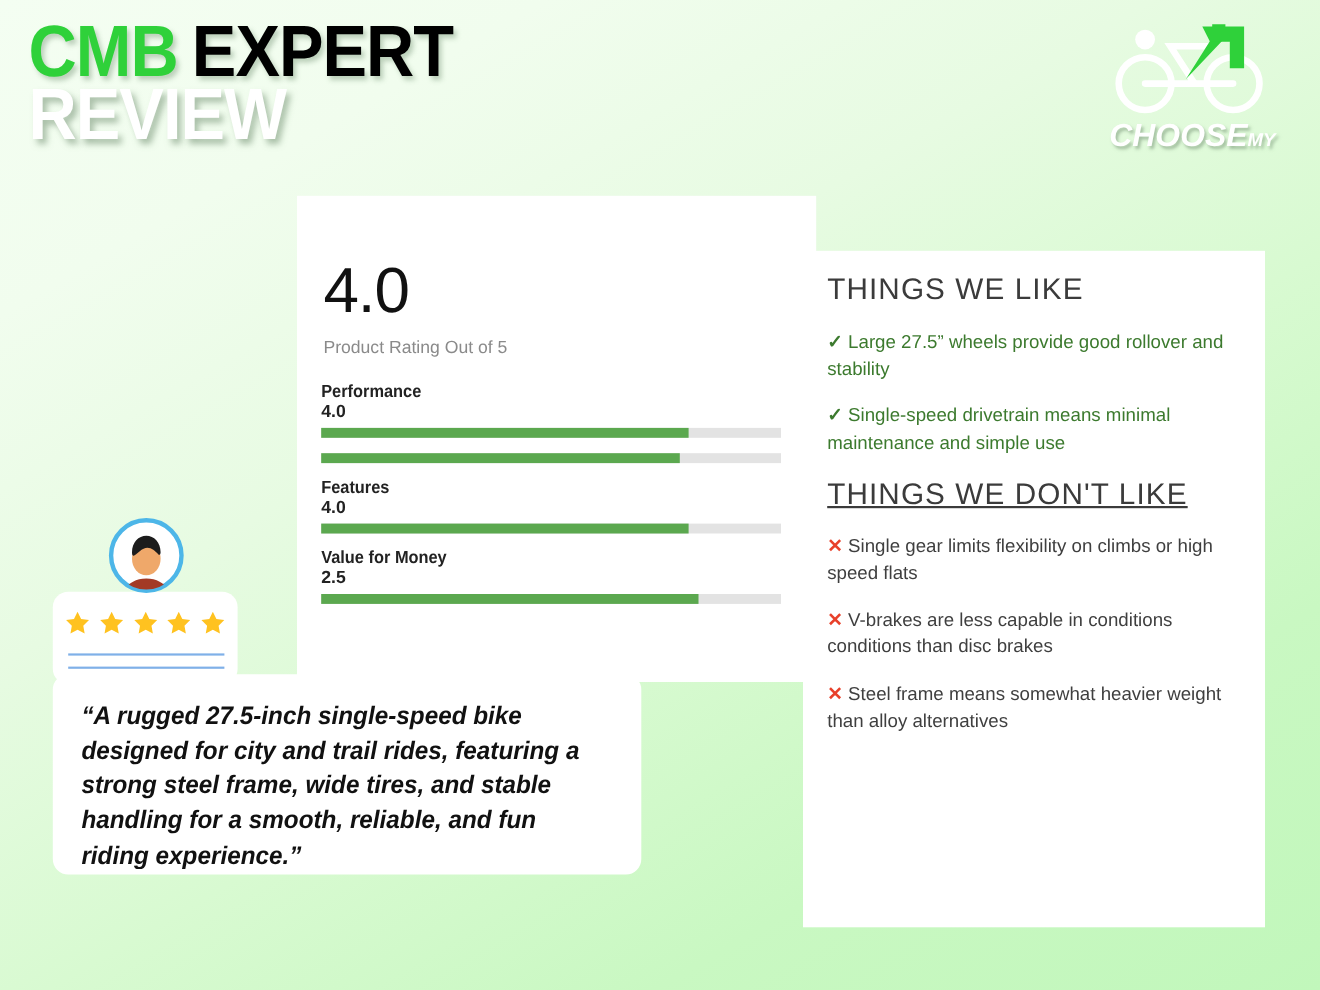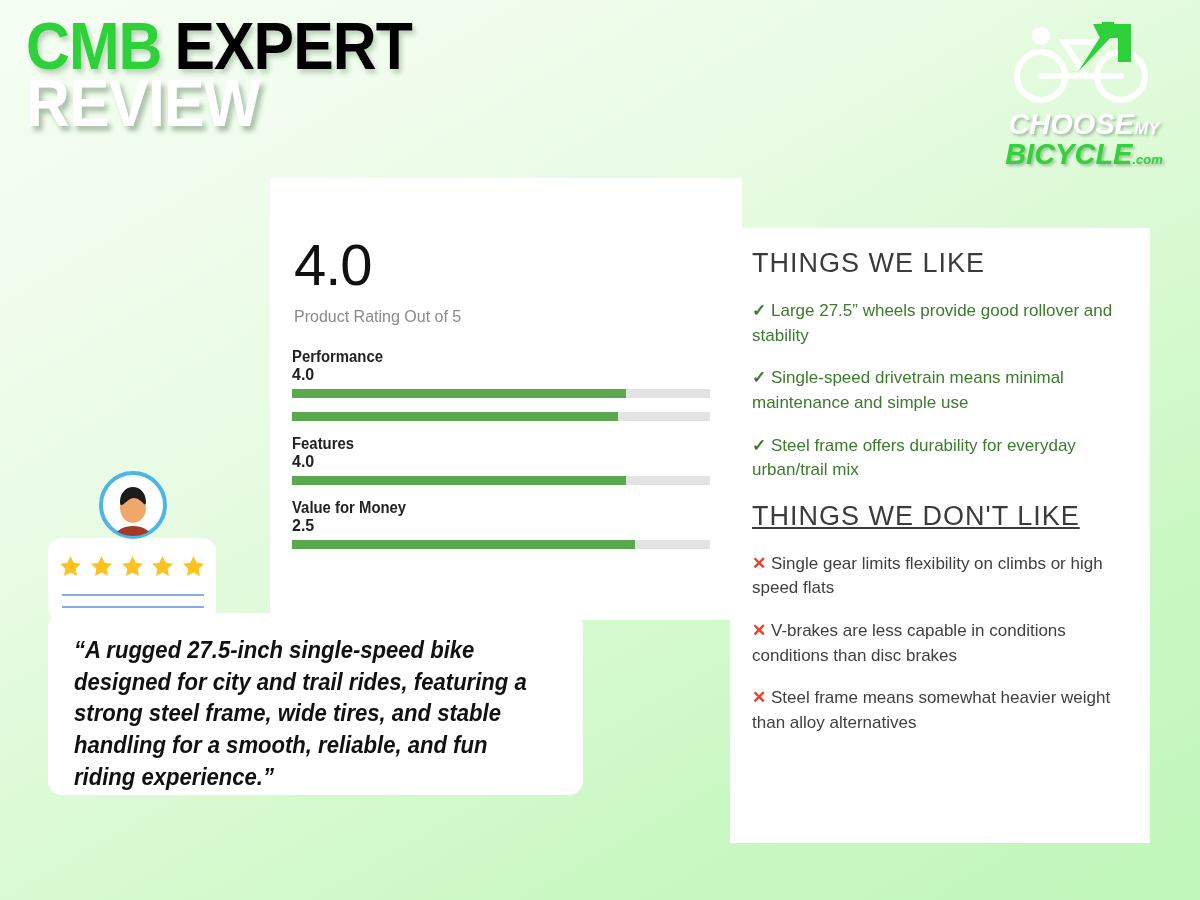--- a/index.html
+++ b/index.html
@@ -259,23 +259,20 @@
       </g>
       <circle cx="47" cy="22" r="9" fill="#ffffff"></circle>
       <path d="M47 62 L92 62 L70 28 L104 28" stroke="#ffffff" stroke-width="6" fill="none" stroke-linecap="round"></path>
       <path d="M84 58 L120 20 L120 8 L108 8 L108 20 Z" fill="#2fd13a"></path>
       <path d="M99 10 L137 10 L137 48 L124 48 L124 24 L106 24 Z" fill="#2fd13a"></path>
       <path d="M88 62 L127 62" stroke="#ffffff" stroke-width="6" stroke-linecap="round" fill="none"></path>
     </svg>
     <div class="logo-word1">
       <span>CHOOSE</span><span class="sm">MY</span>
     </div>
-    <div class="logo-word2">
-      <span>BICYCLE</span><span class="sm">.com</span>
-    </div>
   </div>
 
   <div class="rating-card">
     <div class="score">4.0</div>
     <div class="score-sub">Product Rating Out of 5</div>
 
     <div class="metric">
       <div class="metric-top">
         <span class="metric-name">Performance</span>
         <span class="metric-val">4.0</span>
@@ -315,24 +312,20 @@
   <div class="pc-card">
     <div class="pros">
       <div class="pc-heading">THINGS WE LIKE</div>
       <div class="pc-item">
         <span class="mk">✓</span>
         <span>Large 27.5” wheels provide good rollover and stability</span>
       </div>
       <div class="pc-item">
         <span class="mk">✓</span>
         <span>Single-speed drivetrain means minimal maintenance and simple use</span>
-      </div>
-      <div class="pc-item">
-        <span class="mk">✓</span>
-        <span>Steel frame offers durability for everyday urban/trail mix</span>
       </div>
     </div>
 
     <div class="cons">
       <div class="pc-heading second">THINGS WE DON'T LIKE</div>
       <div class="pc-item">
         <span class="mk">✕</span>
         <span>Single gear limits flexibility on climbs or high speed flats</span>
       </div>
       <div class="pc-item">

